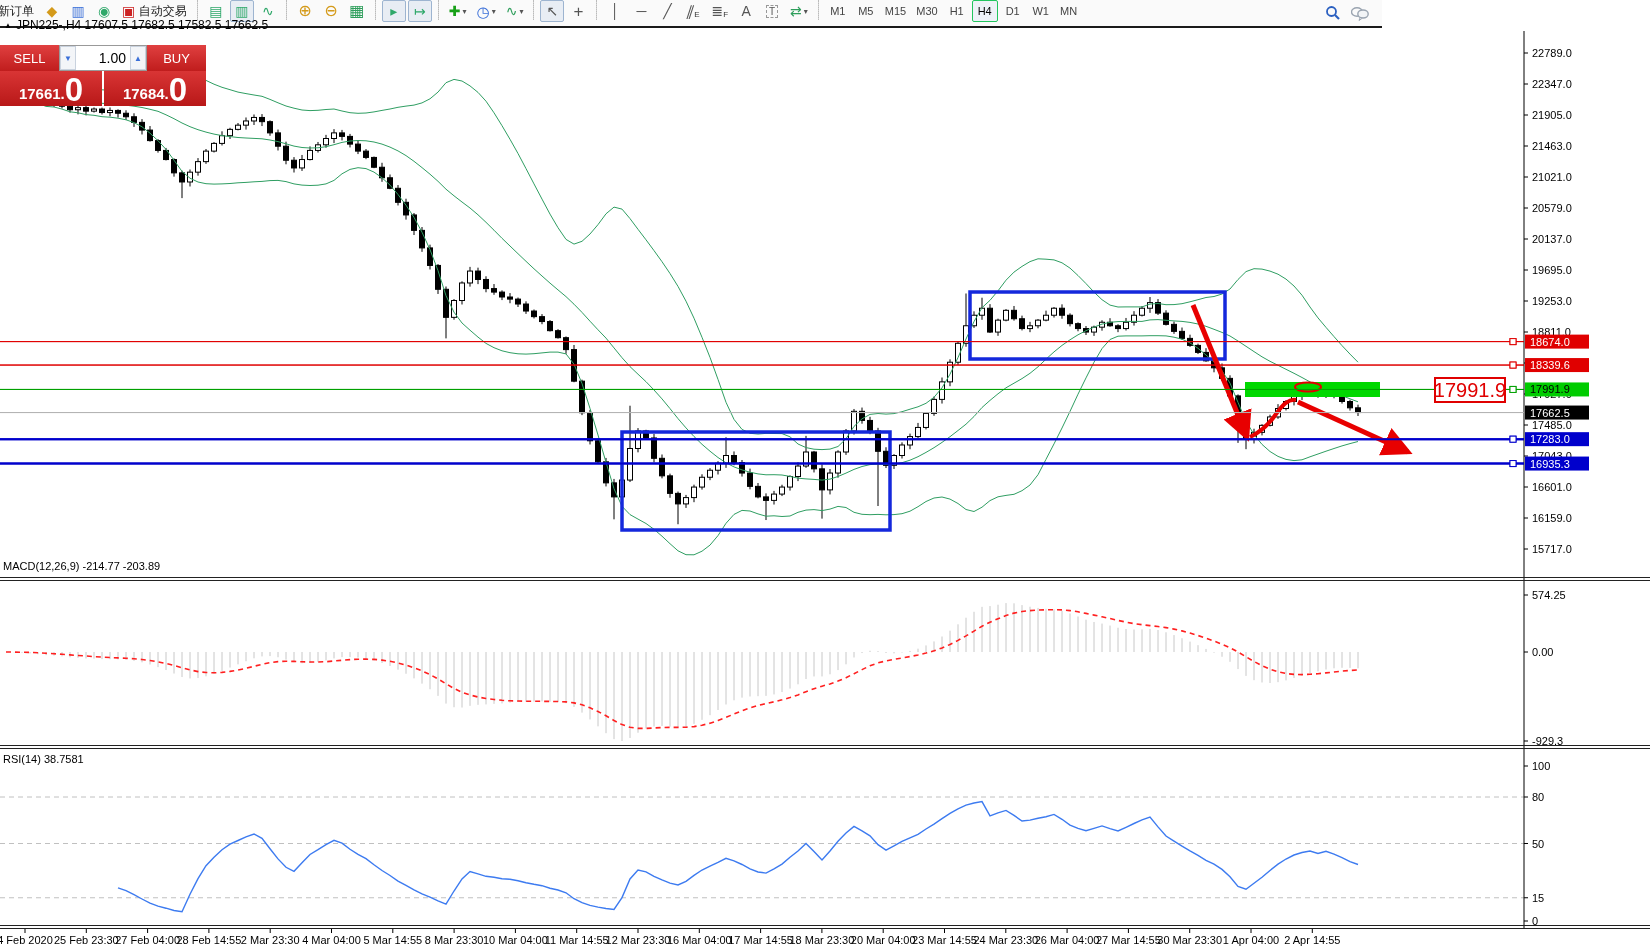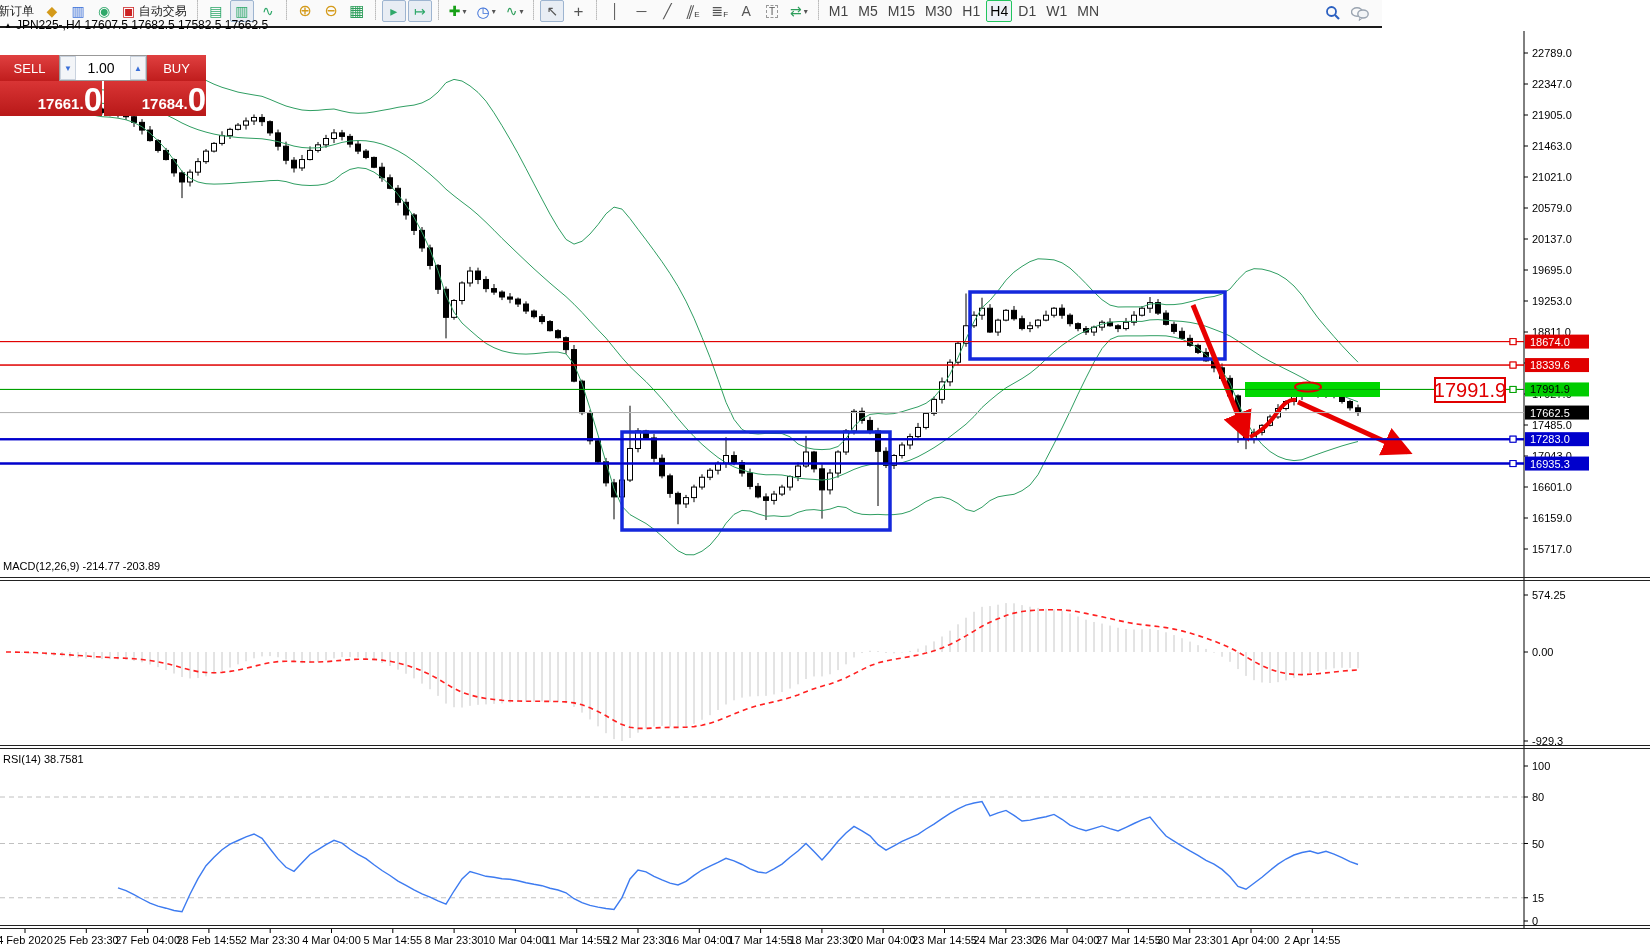--- a/index.html
+++ b/index.html
@@ -15,44 +15,44 @@
     min-width:24px; padding:0 3px; margin:0 1px; border:1px solid transparent; border-radius:2px;
     font-size:13px; color:#333; cursor:default; white-space:nowrap; }
   .tb-btn.pressed { background:#e8edf4; border:1px solid #9db4d0; }
   .tb-text { font-size:12px; color:#222; }
   .tb-sep { width:1px; height:20px; background:#d4d4d4; margin:0 5px; border-left:1px dotted #bbb; }
   .dd { font-size:8px; color:#555; margin-left:2px; }
   .ic { font-size:14px; line-height:1; }
   .ic-gold { color:#d49a1a; } .ic-blue { color:#3a6fd8; } .ic-teal { color:#2fa86a; }
   .ic-red { color:#cc2222; } .ic-green { color:#17a017; } .ic-grey { color:#555; }
   .ic-multi { color:#2e9e5b; }
-  .tf { font-size:14px; color:#444; min-width:26px; }
+  .tf { font-size:11px; color:#444; min-width:26px; }
   .tf.pressed { background:#eef2f8; border:1px solid #22c55e; color:#000; }
   .tb-right { margin-left:auto; display:flex; align-items:center; padding-right:8px; }
   .fibF,.chE { font-size:8px; color:#333; align-self:flex-end; margin-bottom:2px; }
   .lblT { border:1px dashed #999; font-size:10px; padding:0 2px; }
 
   
   .chart-title { position:absolute; left:4px; top:18px; font-size:12px; color:#000; z-index:5; }
   .chart-title .tri { font-size:8px; margin-right:4px; vertical-align:1px; }
 
   
-  .trade-panel { position:absolute; left:0px; top:55px; width:206px; height:61px; z-index:6;
+  .trade-panel { position:absolute; left:0px; top:45px; width:206px; height:61px; z-index:6;
     display:flex; flex-direction:column; }
   .tp-top { display:flex; height:26px; }
   .tp-sell,.tp-buy { width:59px; background:linear-gradient(#e04040,#c01d1d); color:#fff;
     font-size:13px; display:flex; align-items:center; justify-content:center; }
   .tp-vol { flex:1; background:#fff; border:1px solid #999; display:flex; align-items:center; }
-  .tp-vol input { flex:1; border:0; outline:0; text-align:center; font-size:14px; padding-right:4px;
+  .tp-vol input { flex:1; border:0; outline:0; text-align:right; font-size:14px; padding-right:4px;
     font-family:"Liberation Sans",sans-serif; width:40px; }
   .spin { width:16px; height:100%; display:flex; align-items:center; justify-content:center;
     font-size:8px; color:#3a6fd8; background:#f3f5f8; border:1px solid #c9d2de; }
   .tp-prices { display:flex; height:35px; gap:2px; margin-top:0px; }
   .tp-price { flex:1; background:linear-gradient(#d93535,#b81818); color:#fff; display:flex;
-    align-items:flex-end; justify-content:flex-end; padding-bottom:1px; }
+    align-items:flex-end; justify-content:center; padding-bottom:1px; }
   .pp-small { font-size:15px; font-weight:bold; line-height:1.1; margin-bottom:3px; }
   .pp-dot { font-size:15px; font-weight:bold; margin-bottom:3px; }
   .pp-big { font-size:33px; font-weight:bold; line-height:0.9; }
 
   
   .ind-label { position:absolute; left:3px; font-size:11px; color:#000; z-index:4; }
 
   
   .callout { position:absolute; left:1434px; top:377px; width:72px; height:26px; z-index:5;
     background:#fff; border:2px solid #e00000; color:#e00000; font-size:20px;

